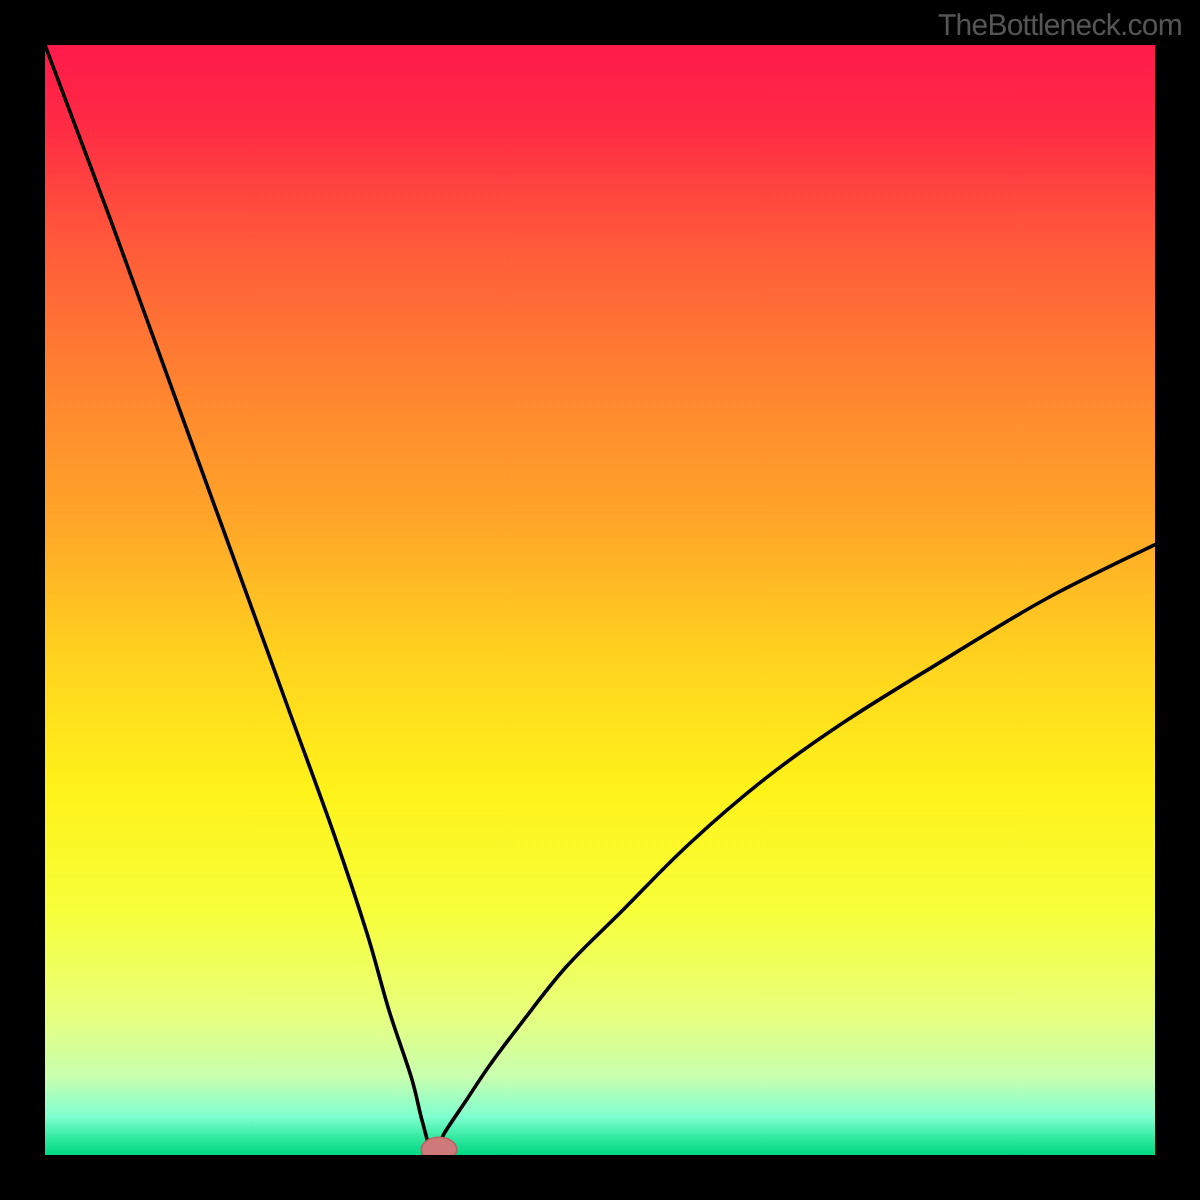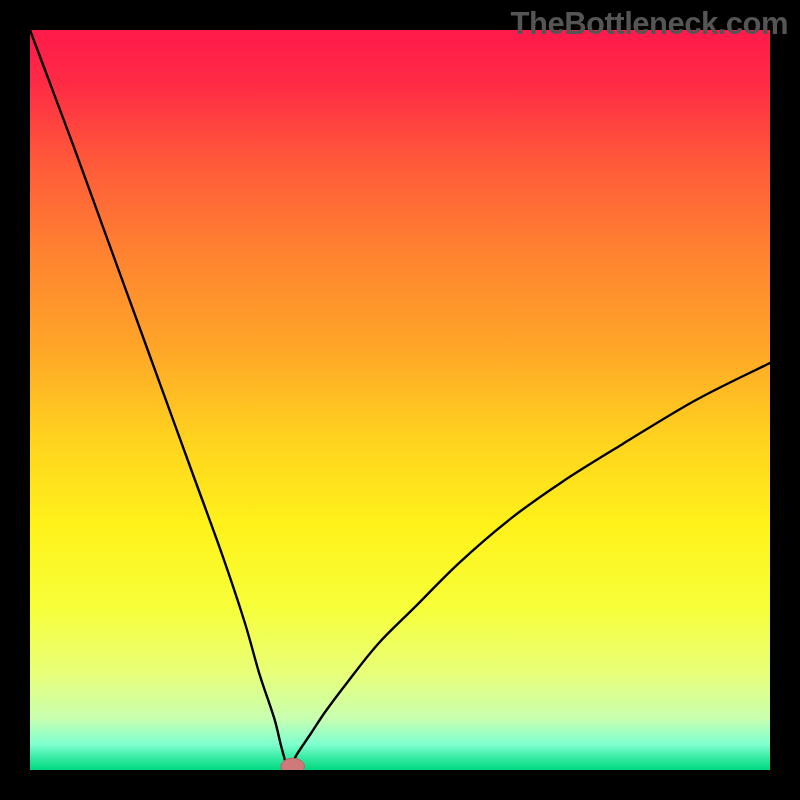--- a/index.html
+++ b/index.html
@@ -24,23 +24,23 @@
     left: 30px;
     top: 30px;
     width: 740px;
     height: 740px;
   }
   .watermark {
     position: absolute;
     top: 6px;
     right: 12px;
     color: #555;
-    font-size: 31px;
+    font-size: 20px;
     letter-spacing: -0.5px;
-    font-weight: 700;
+    font-weight: 400;
   }
   svg { display: block; }
 </style>
 </head>
 <body>
 
 <div class="frame">
   <div class="plot-area">
     <svg width="740" height="740" viewBox="0 0 740 740" preserveAspectRatio="none">
       <defs>

